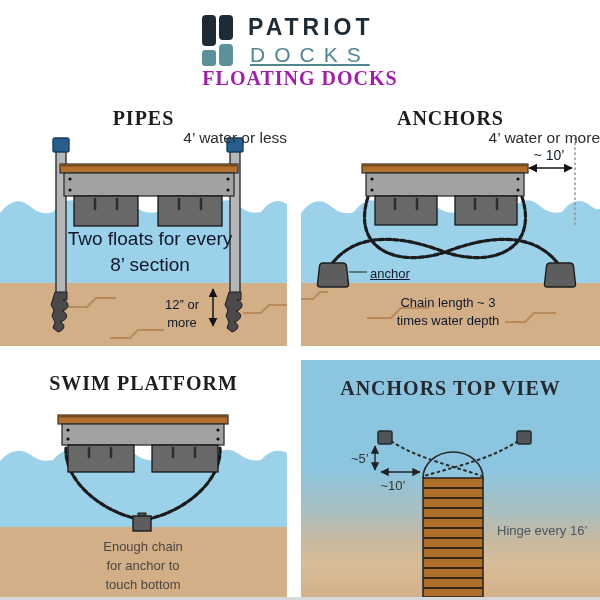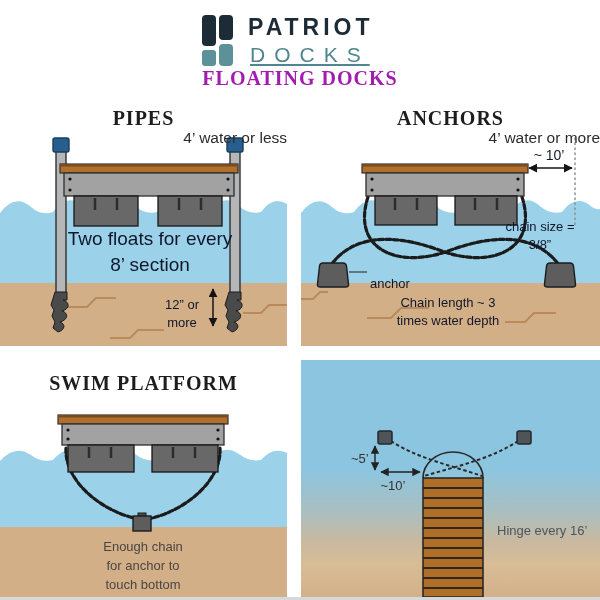--- a/index.html
+++ b/index.html
@@ -141,23 +141,21 @@
       <g>
         <rect x="154" y="96" width="62" height="29" fill="#686868" stroke="#161616" stroke-width="1.3"></rect>
         <path d="M174,98 v12 M196,98 v12" stroke="#2c2c2c" stroke-width="2.5"></path>
       </g>
 
       <line x1="228" y1="68" x2="271" y2="68" stroke="#141414" stroke-width="1.5" marker-start="url(#ah2)" marker-end="url(#ah2)"></line>
     </svg>
     <div class="abs ptitle" style="left:0;top:7px;width:299px;text-align:center;">ANCHORS</div>
     <div class="abs psub" style="left:0;top:29px;width:299px;">4’ water or more</div>
     <div class="abs note" style="left:222px;top:46px;width:52px;font-size:14px;">~ 10’</div>
-    <div class="abs note" style="left:189px;top:118px;width:100px;">chain size =
-3/8”</div>
-    <div class="abs note note-left" style="left:69px;top:175px;width:60px;">anchor</div>
+    <div class="abs note note-left" style="left:69px;top:165px;width:60px;text-decoration:underline;">anchor</div>
     <div class="abs note" style="left:82px;top:194px;width:130px;">Chain length ~ 3
 times water depth</div>
   </div>
 
   <div class="panel" style="left:0;top:360px;width:287px;height:237px;">
     <svg width="287" height="237" viewBox="0 0 287 237">
       <path fill="#9bd2ea" d="M0,101 Q15,84 31,95 Q41,103 53,100 Q67,83 83,94 Q93,102 105,100 Q119,83 135,94 Q145,102 157,100 Q171,83 187,94 Q197,102 209,100 Q223,83 239,94 Q249,102 261,100 Q273,86 287,93 L287,237 L0,237 Z"></path>
       <rect x="0" y="167" width="287" height="70" fill="#d3af88"></rect>
 
       <g stroke="#1b1b1b" stroke-width="3.2" fill="none" stroke-dasharray="5 2.5" stroke-linecap="round">
@@ -224,20 +222,21 @@
           <line x1="122" y1="168" x2="182" y2="168"></line>
             <line x1="122" y1="178" x2="182" y2="178"></line>
           <line x1="122" y1="188" x2="182" y2="188"></line>
             <line x1="122" y1="198" x2="182" y2="198"></line>
           <line x1="122" y1="208" x2="182" y2="208"></line>
             <line x1="122" y1="218" x2="182" y2="218"></line>
           <line x1="122" y1="228" x2="182" y2="228"></line>
         </g>
       </g>
     </svg>
+    <div class="abs ptitle" style="left:0;top:17px;width:299px;color:#26292e;">ANCHORS TOP VIEW</div>
     <div class="abs note note-left" style="left:50px;top:90px;width:24px;color:#333;">~5’</div>
     <div class="abs note" style="left:72px;top:117px;width:40px;color:#333;">~10’</div>
     <div class="abs note note-left" style="left:196px;top:162px;width:100px;color:#4e555c;">Hinge every 16’</div>
   </div>
 
   <div class="abs bottom-edge" style="left:0;top:597px;width:600px;height:3px;"></div>
 
 </div>
 
 </body></html>

